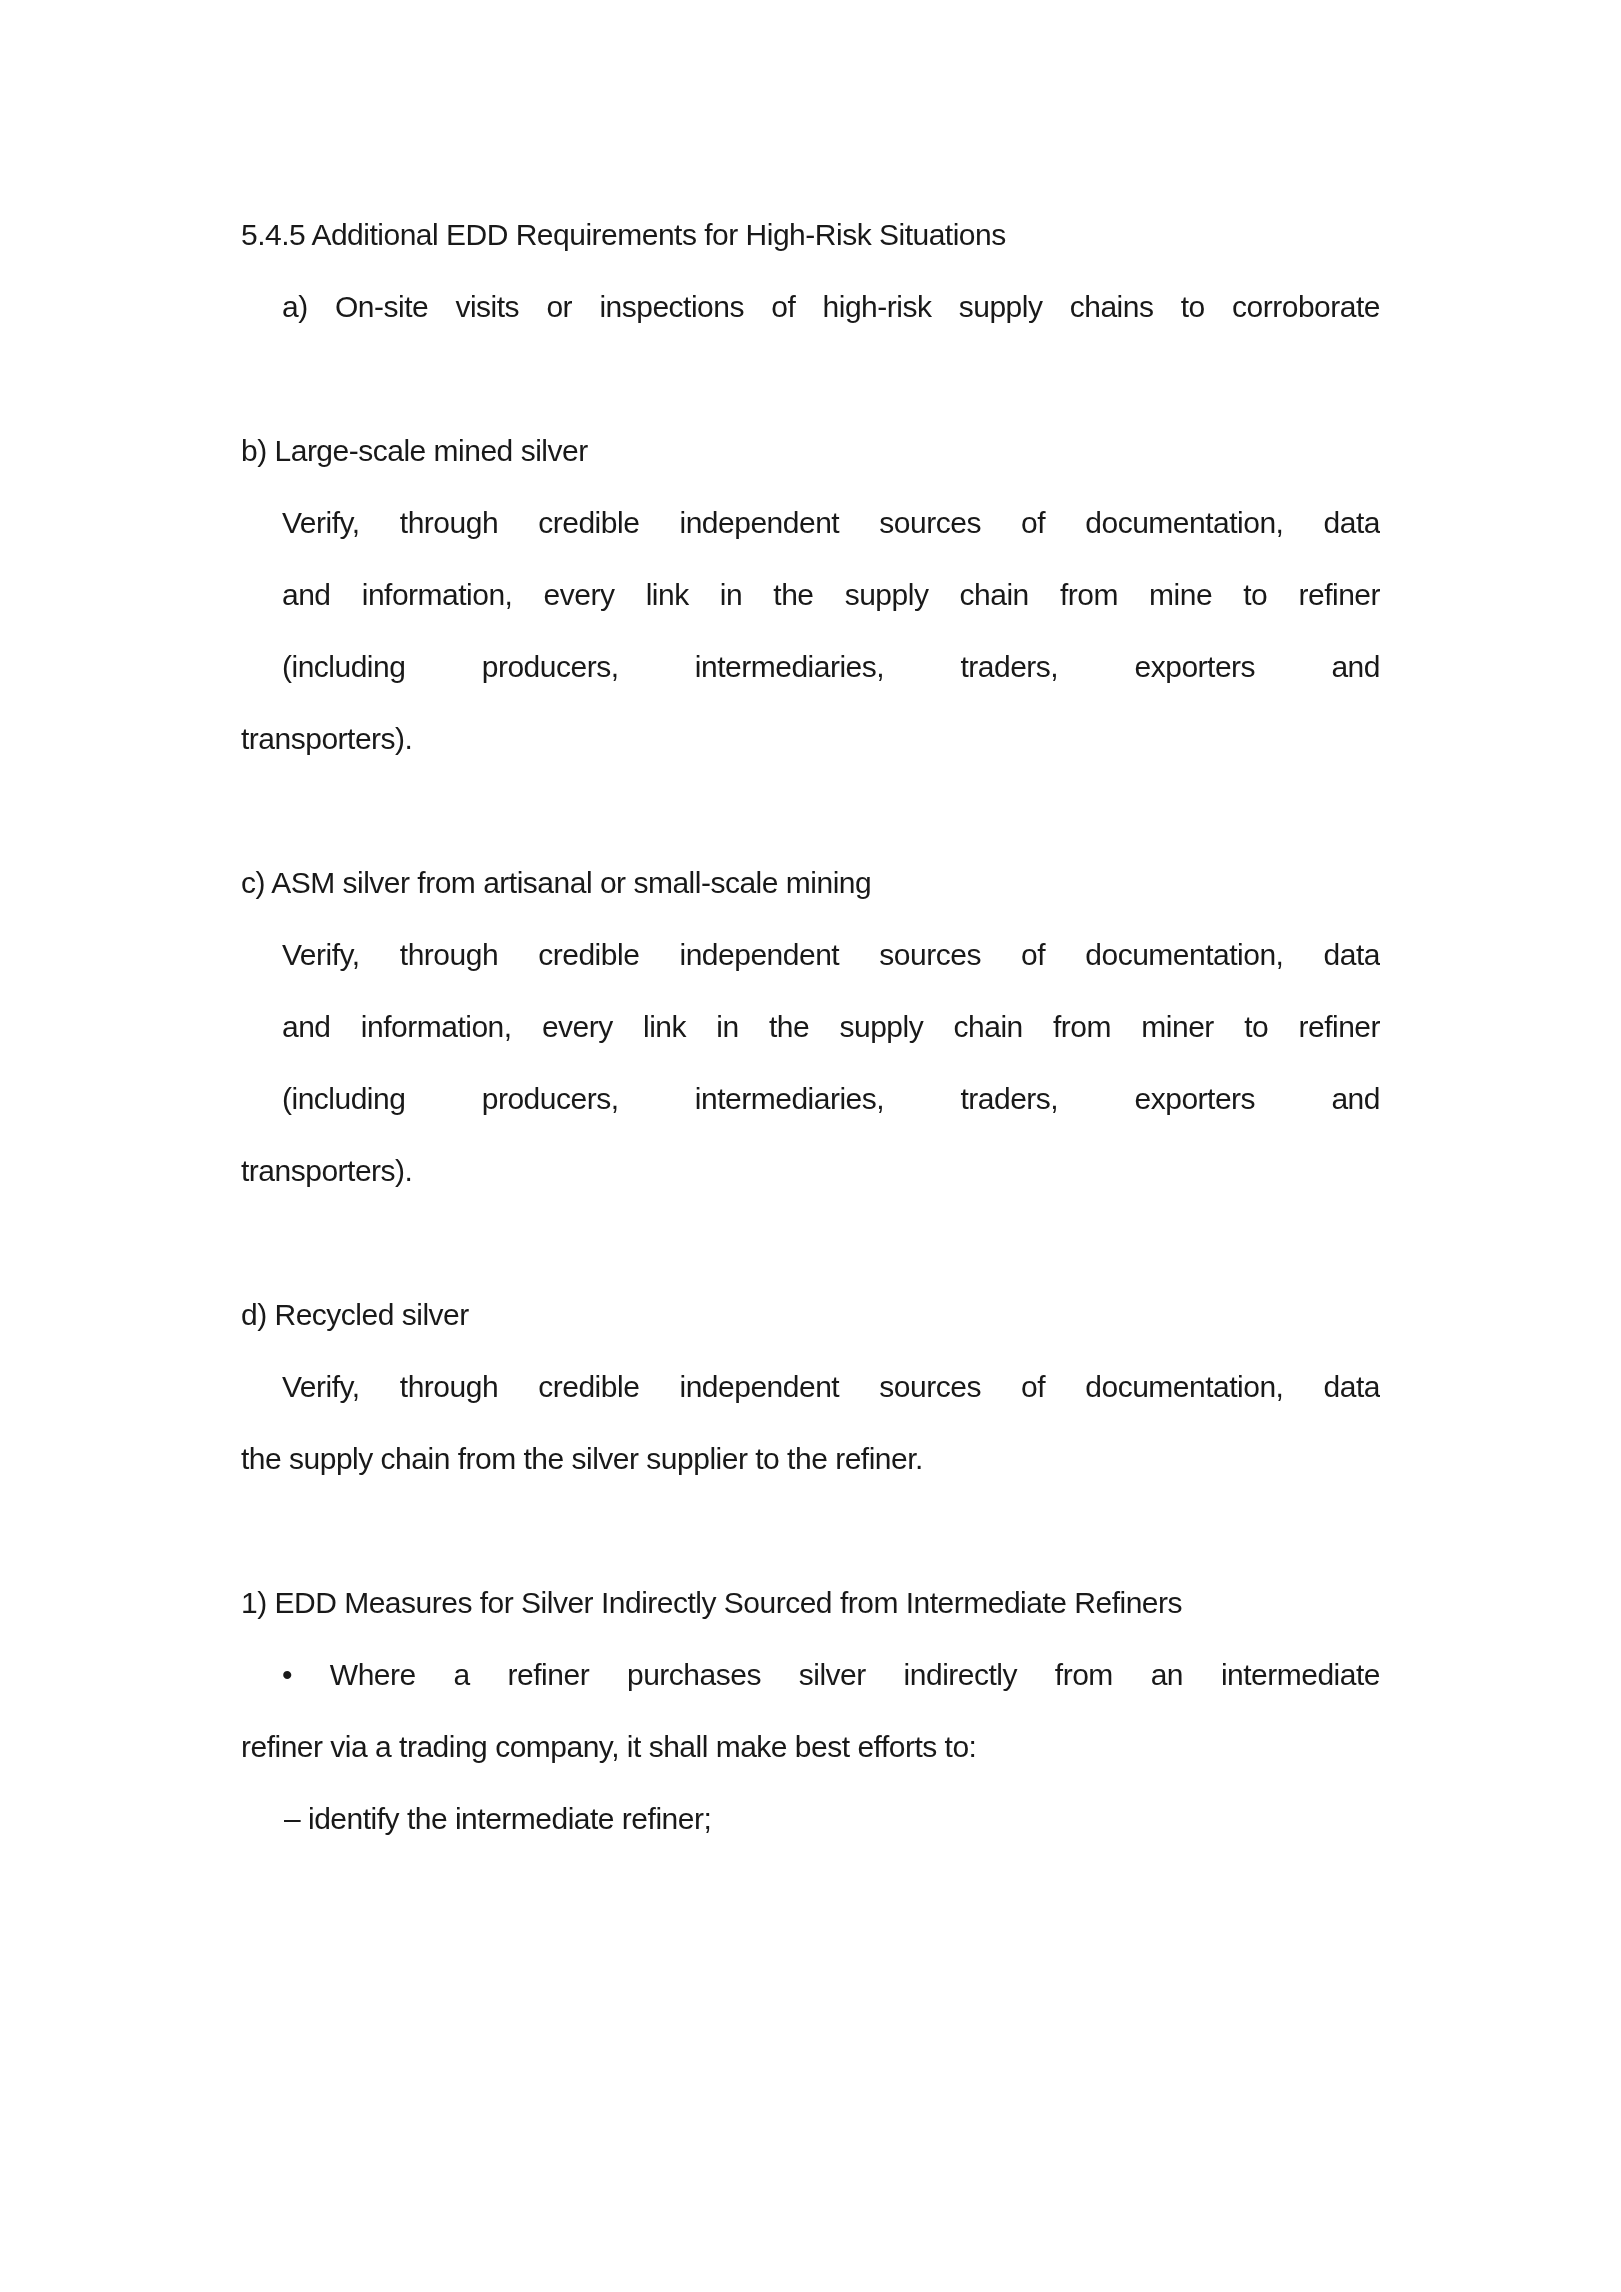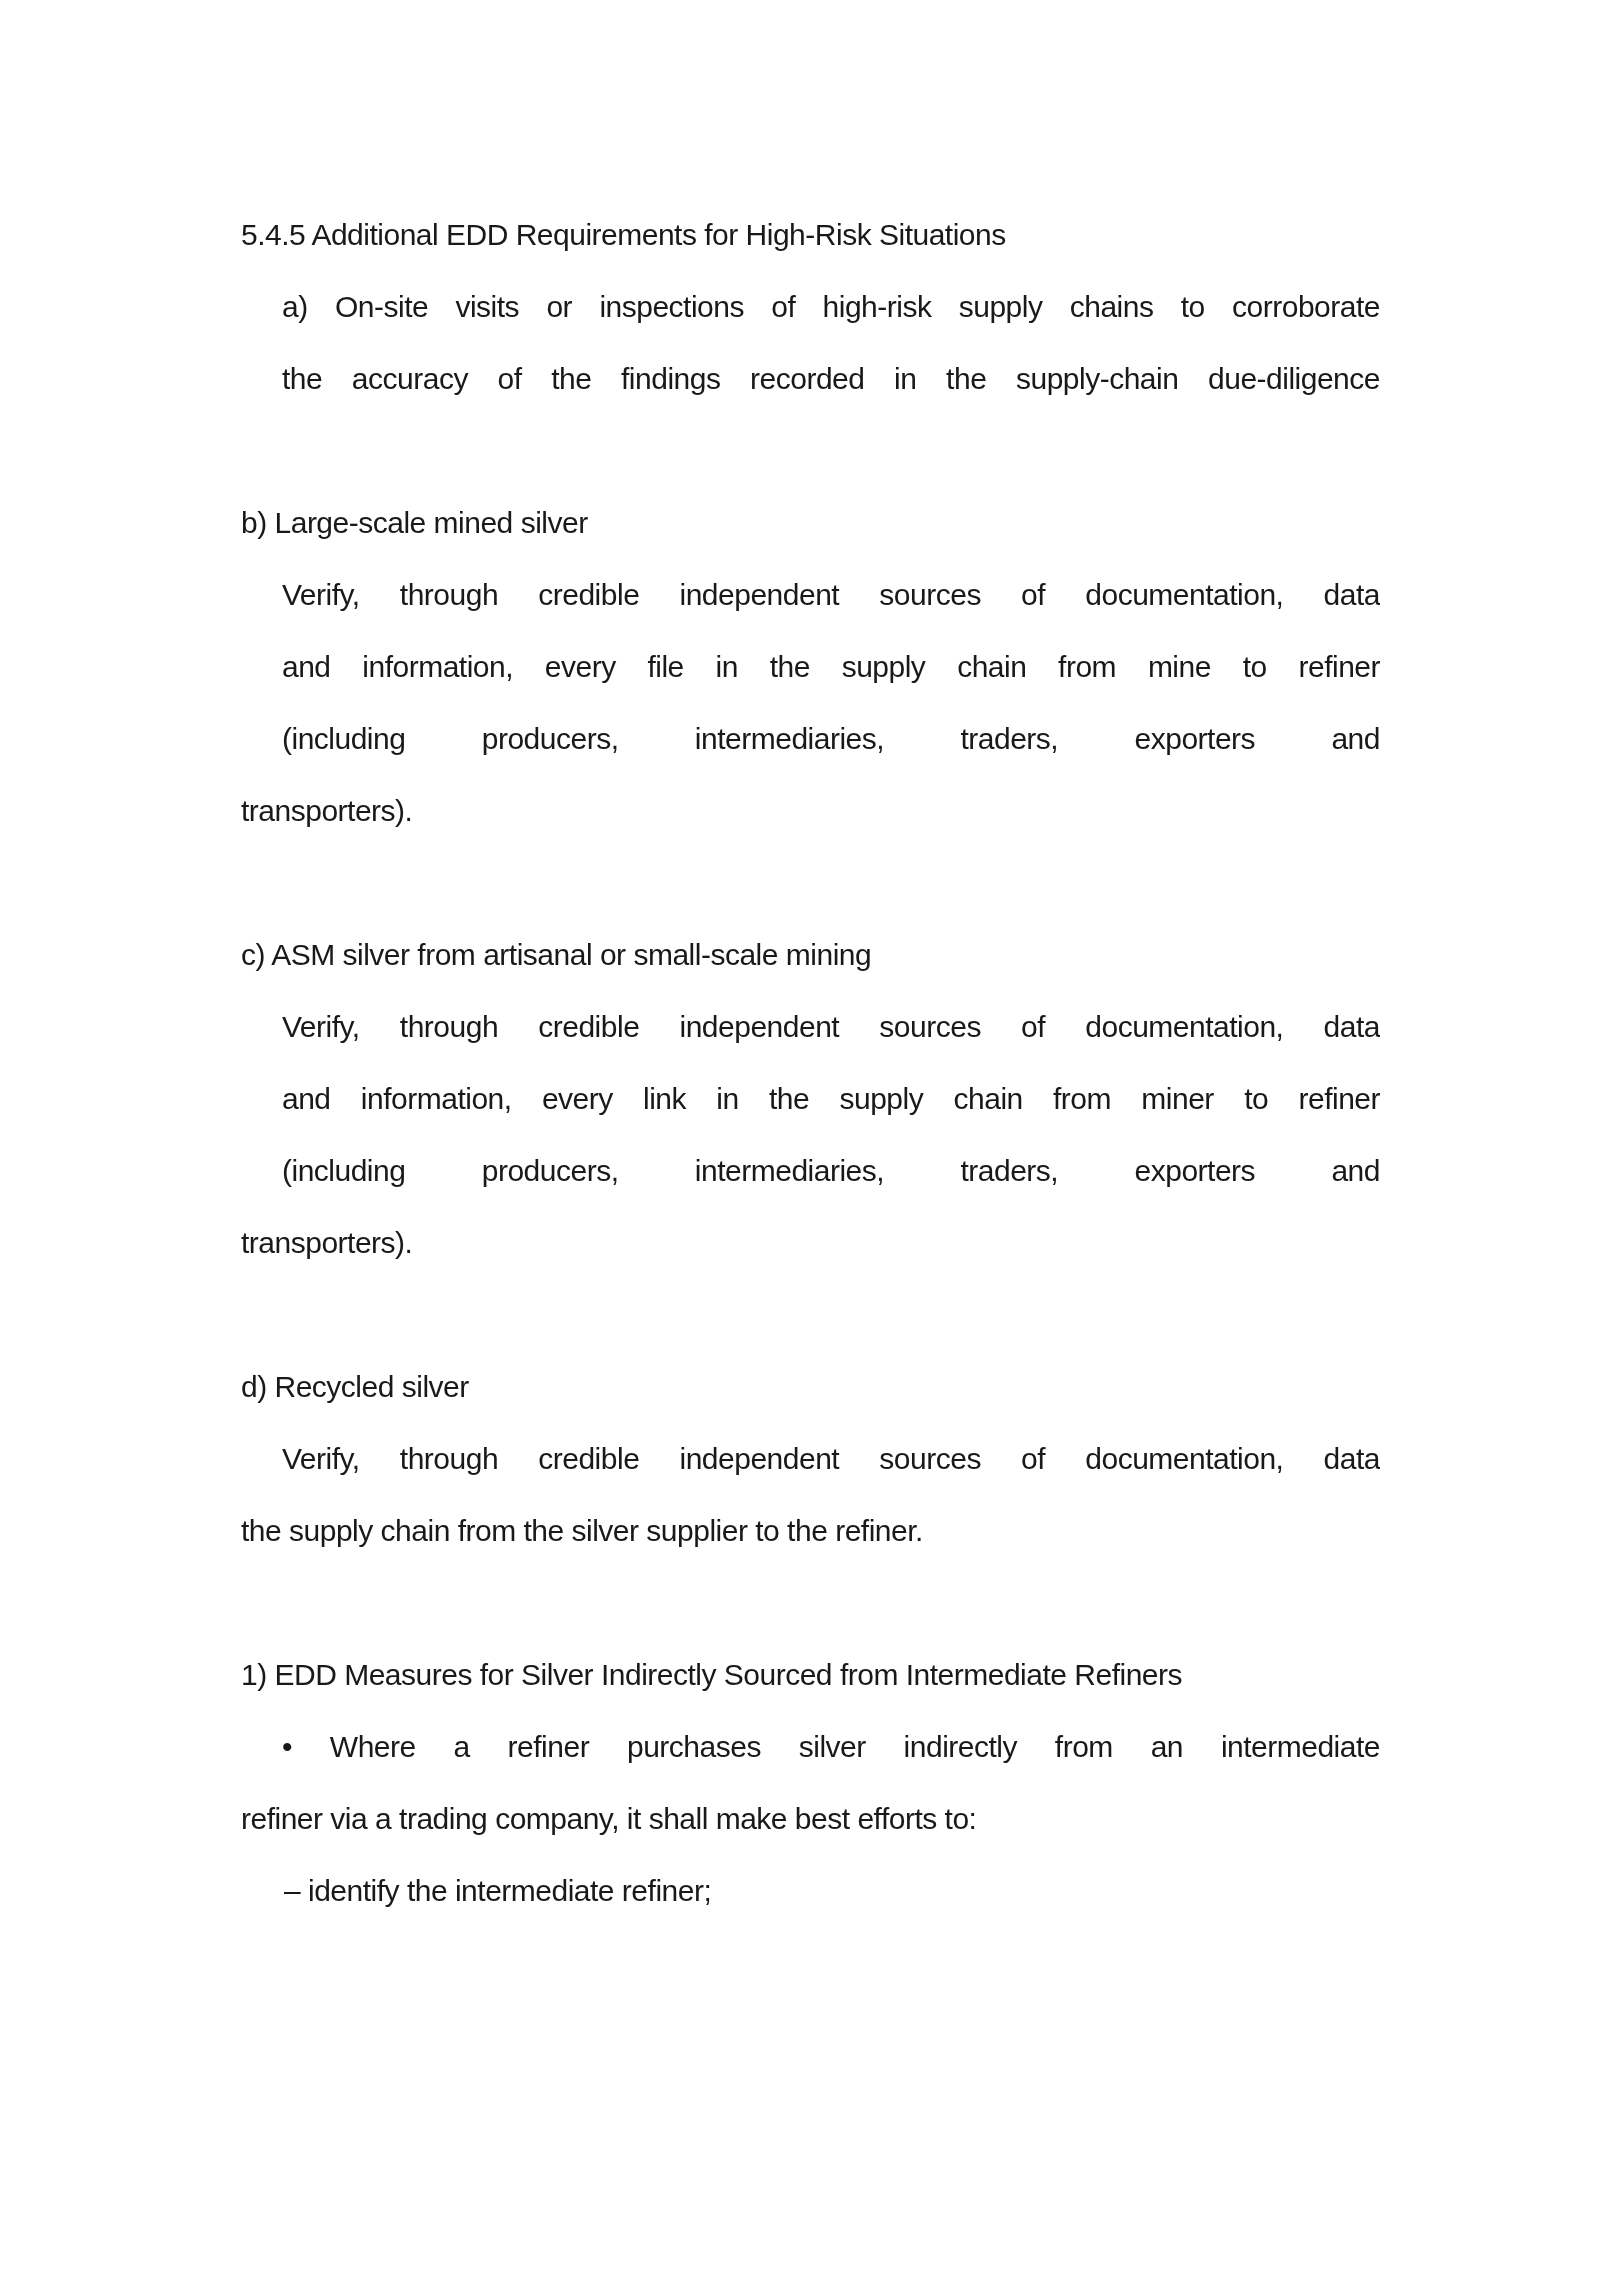--- a/index.html
+++ b/index.html
@@ -44,28 +44,27 @@
 </head>
 <body>
 
 <div class="page" style="background: rgb(255, 255, 255);">
   <div class="content" style="color: rgb(25, 25, 25);">
       <div class="block">
         <div class="line">5.4.5 Additional EDD Requirements for High-Risk Situations</div>
       </div>
       <div class="block">
         <div class="line justify">a) On-site visits or inspections of high-risk supply chains to corroborate</div>
-        <div class="line justify">the accuracy of the findings recorded in the supply-chain due-diligence</div>
       </div>
       <div class="block gap">
         <div class="line">b) Large-scale mined silver</div>
       </div>
       <div class="block">
         <div class="line justify">Verify, through credible independent sources of documentation, data</div>
-        <div class="line justify">and information, every file in the supply chain from mine to refiner</div>
+        <div class="line justify">and information, every link in the supply chain from mine to refiner</div>
         <div class="line justify">(including producers, intermediaries, traders, exporters and</div>
         <div class="line">transporters).</div>
       </div>
       <div class="block gap">
         <div class="line">c) ASM silver from artisanal or small-scale mining</div>
       </div>
       <div class="block">
         <div class="line justify">Verify, through credible independent sources of documentation, data</div>
         <div class="line justify">and information, every link in the supply chain from miner to refiner</div>
         <div class="line justify">(including producers, intermediaries, traders, exporters and</div>

